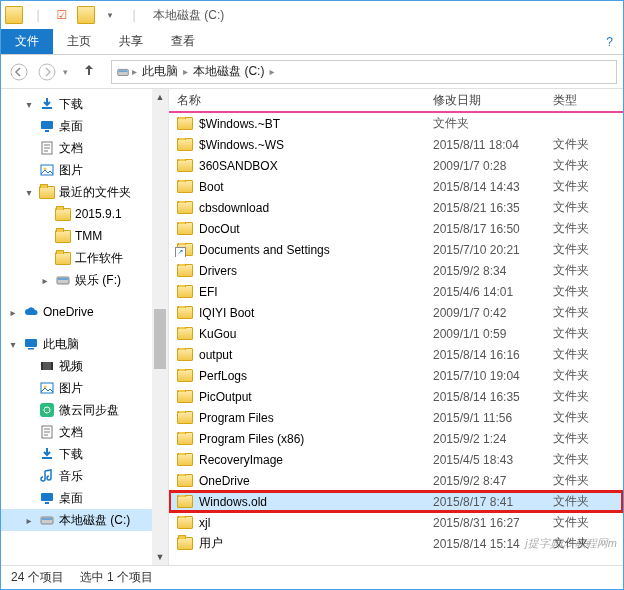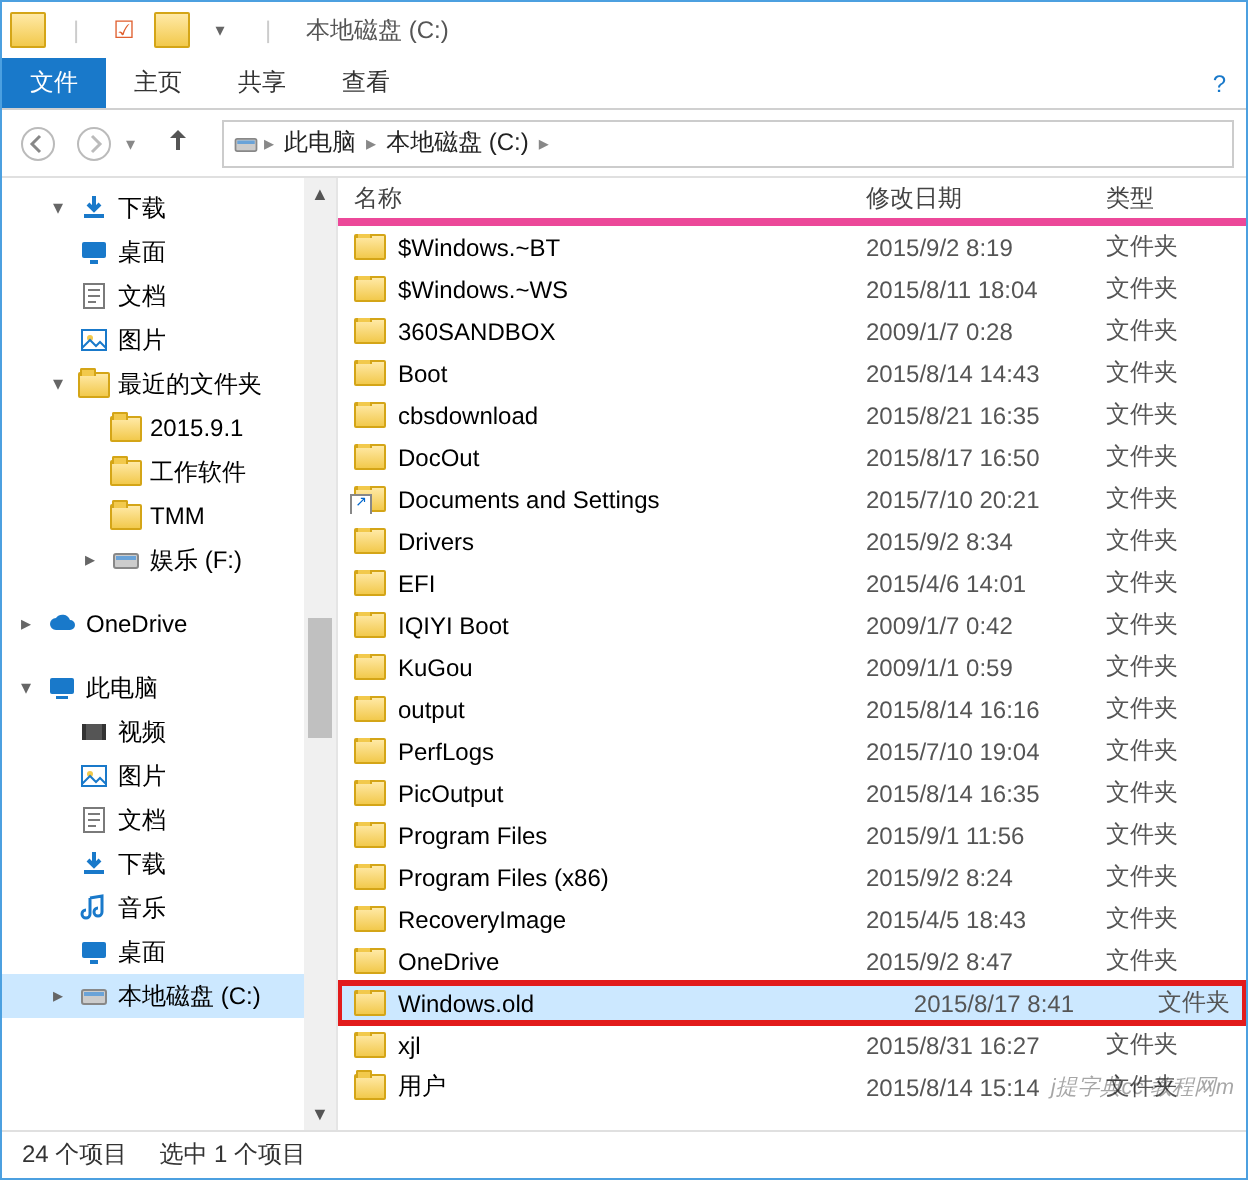--- a/index.html
+++ b/index.html
@@ -32,33 +32,33 @@
 .tree-scroll .arrow { position: absolute; left: 0; right: 0; height: 16px; display: flex; align-items: center; justify-content: center; color: #555; font-size: 9px; }
 .tree-scroll .arrow.top { top: 0; } .tree-scroll .arrow.bot { bottom: 0; }
 .tree .node { display: flex; align-items: center; height: 22px; padding-left: 6px; gap: 4px; white-space: nowrap; }
 .tree .node .exp { width: 12px; font-size: 10px; color: #666; text-align: center; }
 .tree .node .ico { width: 16px; height: 16px; display: inline-flex; align-items: center; justify-content: center; font-size: 12px; }
 .tree .node.selected { background: #cce8ff; }
 .tree .node.d1 { padding-left: 22px; }
 .tree .node.d2 { padding-left: 38px; }
 
 .filelist { flex: 1; overflow: hidden; position: relative; }
-.filelist .header { display: flex; height: 24px; align-items: center; border-bottom: 4px solid #ec4899; color: #444; }
+.filelist .header { display: flex; height: 24px; align-items: center; border-bottom: 2px solid #ec4899; color: #444; }
 .filelist .header .col { padding: 0 8px; }
 .filelist .header .col.name { width: 256px; }
 .filelist .header .col.date { width: 120px; }
 .filelist .header .col.type { flex: 1; }
 .filelist .rows { }
 .filelist .row { display: flex; height: 21px; align-items: center; }
 .filelist .row .cell { padding: 0 8px; overflow: hidden; white-space: nowrap; }
 .filelist .row .cell.name { width: 256px; display: flex; align-items: center; gap: 6px; }
 .filelist .row .cell.date { width: 120px; color: #555; }
 .filelist .row .cell.type { flex: 1; color: #555; }
 .filelist .row.selected { background: #cce8ff; }
-.filelist .row.highlighted { outline: 3px solid #e21b1b; outline-offset: -2px; text-align: right; }
+.filelist .row.highlighted { outline: 3px solid #e21b1b; outline-offset: -2px; }
 .folder-icon { width: 16px; height: 13px; display: inline-block; background: linear-gradient(#ffe9a6, #f2c94c); border: 1px solid #d4a517; border-radius: 1px; position: relative; }
 .folder-icon::before { content: ''; position: absolute; top: -3px; left: 0; width: 6px; height: 3px; background: #f2c94c; border: 1px solid #d4a517; border-bottom: none; border-radius: 1px 1px 0 0; }
 .folder-icon.shortcut::after { content: '↗'; position: absolute; bottom: -3px; left: -3px; width: 9px; height: 9px; background: #fff; border: 1px solid #888; font-size: 7px; line-height: 8px; text-align: center; color: #0066cc; }
 
 .status { height: 24px; display: flex; align-items: center; padding: 0 10px; gap: 16px; border-top: 1px solid #e0e0e0; font-size: 12px; color: #333; background: #fff; }
 
 .ico-folder-tb { width: 16px; height: 13px; display: inline-block; background: linear-gradient(#ffe9a6, #f2c94c); border: 1px solid #d4a517; border-radius: 1px; }
 .watermark { position: absolute; right: 6px; bottom: 38px; color: rgba(0,0,0,0.35); font-size: 11px; font-style: italic; pointer-events: none; }
 </style>
 </head>
@@ -174,28 +174,28 @@
         <span class="ico">
           <span class="folder-icon"></span>
         </span>
         <span>2015.9.1</span>
       </div>
       <div class="node d2">
         <span class="exp"></span>
         <span class="ico">
           <span class="folder-icon"></span>
         </span>
+        <span>TMM</span>
+      </div>
+      <div class="node d2">
+        <span class="exp"></span>
+        <span class="ico">
+          <span class="folder-icon"></span>
+        </span>
         <span>工作软件</span>
-      </div>
-      <div class="node d2">
-        <span class="exp"></span>
-        <span class="ico">
-          <span class="folder-icon"></span>
-        </span>
-        <span>TMM</span>
       </div>
       <div class="node d2">
         <span class="exp">▸</span>
         <span class="ico">
           <svg width="16" height="16" viewBox="0 0 16 16">
             <rect x="2" y="5" width="12" height="7" rx="1" fill="#ccc" stroke="#888"></rect>
             <rect x="3" y="6" width="10" height="2" fill="#6aa3d8"></rect>
           </svg>
         </span>
         <span>娱乐 (F:)</span>
@@ -235,20 +235,30 @@
       <div class="node d1">
         <span class="exp"></span>
         <span class="ico">
           <svg width="16" height="16" viewBox="0 0 16 16">
             <rect x="2" y="3" width="12" height="10" fill="#fff" stroke="#1979ca"></rect>
             <circle cx="6" cy="7" r="1.5" fill="#f2c94c"></circle>
             <path d="M2 12l4-4 3 3 2-2 3 3" stroke="#1979ca" fill="none"></path>
           </svg>
         </span>
         <span>图片</span>
+      </div>
+      <div class="node d1">
+        <span class="exp"></span>
+        <span class="ico">
+          <svg width="16" height="16" viewBox="0 0 16 16">
+            <rect x="1" y="1" width="14" height="14" rx="3" fill="#2bbd7e"></rect>
+            <path d="M5 8a3 3 0 016 0M11 8a3 3 0 01-6 0" stroke="#fff" fill="none"></path>
+          </svg>
+        </span>
+        <span>微云同步盘</span>
       </div>
       <div class="node d1">
         <span class="exp"></span>
         <span class="ico">
           <svg width="16" height="16" viewBox="0 0 16 16">
             <rect x="3" y="2" width="10" height="12" fill="#fff" stroke="#7a7a7a"></rect>
             <path d="M5 5h6M5 8h6M5 11h4" stroke="#7a7a7a"></path>
           </svg>
         </span>
         <span>文档</span>
@@ -302,21 +312,20 @@
       <div class="col name">名称</div>
       <div class="col date">修改日期</div>
       <div class="col type">类型</div>
     </div>
     <div class="rows" id="rows">
         <div class="row">
           <div class="cell name">
             <span class="folder-icon"></span>
             <span>$Windows.~BT</span>
           </div>
-          <div class="cell date">2015/9/2 8:19</div>
           <div class="cell type">文件夹</div>
         </div>
         <div class="row">
           <div class="cell name">
             <span class="folder-icon"></span>
             <span>$Windows.~WS</span>
           </div>
           <div class="cell date">2015/8/11 18:04</div>
           <div class="cell type">文件夹</div>
         </div>
@@ -422,21 +431,21 @@
             <span>Program Files</span>
           </div>
           <div class="cell date">2015/9/1 11:56</div>
           <div class="cell type">文件夹</div>
         </div>
         <div class="row">
           <div class="cell name">
             <span class="folder-icon"></span>
             <span>Program Files (x86)</span>
           </div>
-          <div class="cell date">2015/9/2 8:24</div>
+          <div class="cell date">2015/9/2 1:24</div>
           <div class="cell type">文件夹</div>
         </div>
         <div class="row">
           <div class="cell name">
             <span class="folder-icon"></span>
             <span>RecoveryImage</span>
           </div>
           <div class="cell date">2015/4/5 18:43</div>
           <div class="cell type">文件夹</div>
         </div>

